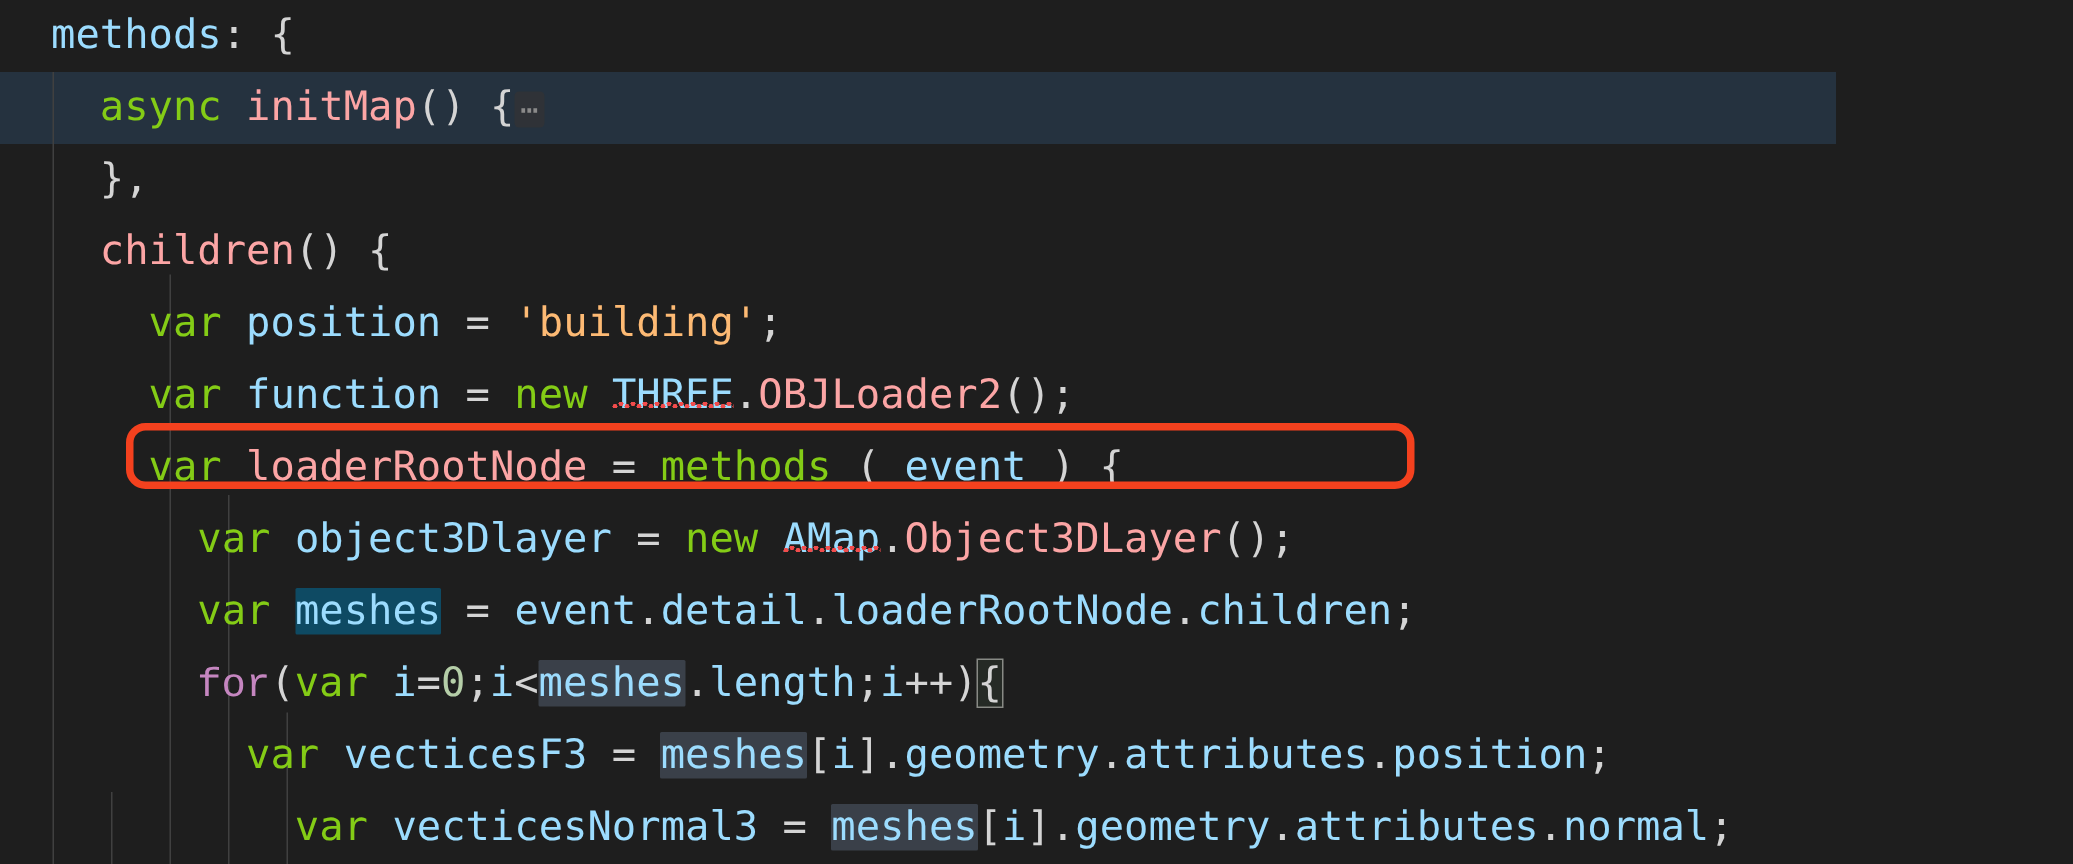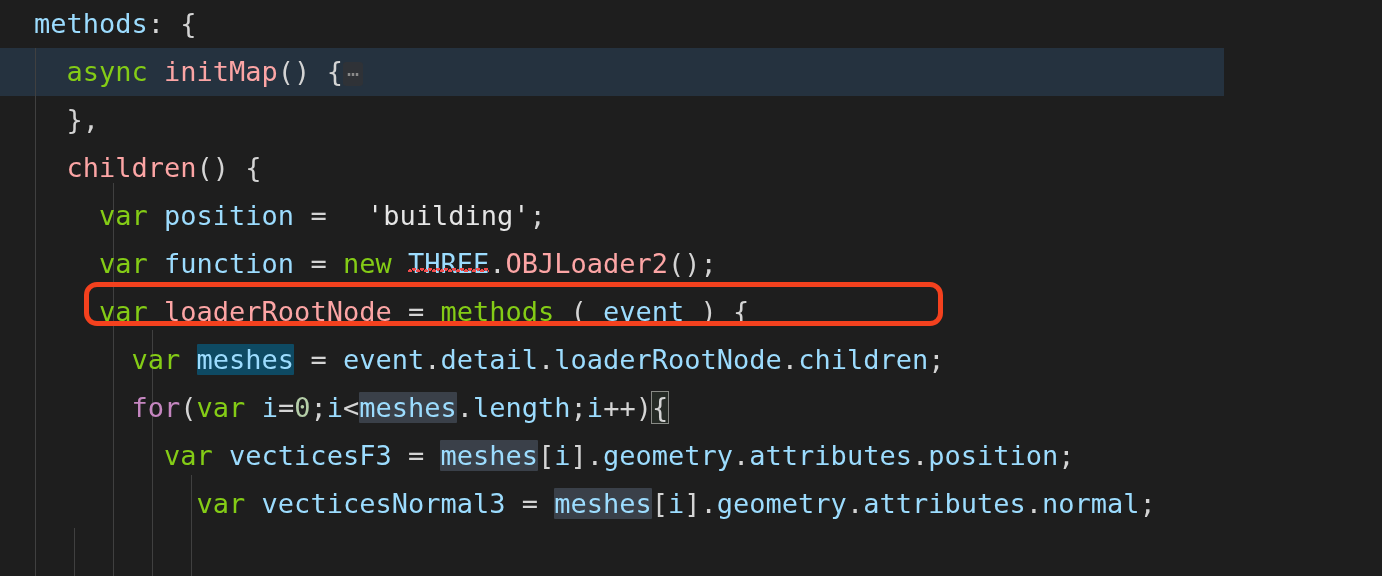--- a/index.html
+++ b/index.html
@@ -38,24 +38,24 @@
   }
   .code {
     position: relative;
     display: inline-block;
     padding-left: 34px;
     z-index: 3;
   }
 
   
   .kw      { color: #84cc16; }   
-  .kwctl   { color: #c586c0; }   
+  .kwctl   { color: #c586c0; font-family: Liberation Mono, monospace; }   
   .fn      { color: #fca5a5; }   
   .var     { color: #9cdcfe; }   
-  .str     { color: #e5e5e5; margin-left: 24px; }   
+  .str     { color: #fdba74; }   
   .num     { color: #b5cea8; }   
   .punc    { color: #d4d4d4; }   
   .op      { color: #d4d4d4; }
 
   
   .sel {
     background: #0e4a63;
     border-radius: 1px;
   }
   .occ {
@@ -122,20 +122,21 @@
     </div>
 
   <div id="code-body">
       <div class="line"><span class="code"><span class="var">methods</span><span class="punc">: {</span></span></div>
       <div class="line current"><span class="code"><span class="punc">  </span><span class="kw">async</span><span class="punc"> </span><span class="fn">initMap</span><span class="punc">() {</span><span style="color: rgb(138, 138, 138); background: rgb(47, 50, 55); border-radius: 3px; padding: 0px 4px; font-size: 20px;">⋯</span></span></div>
       <div class="line"><span class="code"><span class="punc">  },</span></span></div>
       <div class="line"><span class="code"><span class="punc">  </span><span class="fn">children</span><span class="punc">() {</span></span></div>
       <div class="line"><span class="code"><span class="punc">    </span><span class="kw">var</span><span class="punc"> </span><span class="var">position</span><span class="op"> = </span><span class="str">'building'</span><span class="punc">;</span></span></div>
       <div class="line"><span class="code"><span class="punc">    </span><span class="kw">var</span><span class="punc"> </span><span class="var">function</span><span class="op"> = </span><span class="kw">new</span><span class="punc"> </span><span class="var squiggle">THREE</span><span class="punc">.</span><span class="fn">OBJLoader2</span><span class="punc">();</span></span></div>
       <div class="line"><span class="code"><span class="punc">    </span><span class="kw">var</span><span class="punc"> </span><span class="fn">loaderRootNode</span><span class="op"> = </span><span class="kw">methods</span><span class="punc"> ( </span><span class="var">event</span><span class="punc"> ) {</span></span></div>
+      <div class="line"><span class="code"><span class="punc">      </span><span class="kw">var</span><span class="punc"> </span><span class="var">object3Dlayer</span><span class="op"> = </span><span class="kw">new</span><span class="punc"> </span><span class="var squiggle">AMap</span><span class="punc">.</span><span class="fn">Object3DLayer</span><span class="punc">();</span></span></div>
       <div class="line"><span class="code"><span class="punc">      </span><span class="kw">var</span><span class="punc"> </span><span class="var sel">meshes</span><span class="op"> = </span><span class="var">event</span><span class="punc">.</span><span class="var">detail</span><span class="punc">.</span><span class="var">loaderRootNode</span><span class="punc">.</span><span class="var">children</span><span class="punc">;</span></span></div>
       <div class="line"><span class="code"><span class="punc">      </span><span class="kwctl">for</span><span class="punc">(</span><span class="kw">var</span><span class="punc"> </span><span class="var">i</span><span class="op">=</span><span class="num">0</span><span class="punc">;</span><span class="var">i</span><span class="op">&lt;</span><span class="var occ">meshes</span><span class="punc">.</span><span class="var">length</span><span class="punc">;</span><span class="var">i</span><span class="punc">++)</span><span class="punc bracket">{</span></span></div>
       <div class="line"><span class="code"><span class="punc">        </span><span class="kw">var</span><span class="punc"> </span><span class="var">vecticesF3</span><span class="op"> = </span><span class="var occ">meshes</span><span class="punc">[</span><span class="var">i</span><span class="punc">].</span><span class="var">geometry</span><span class="punc">.</span><span class="var">attributes</span><span class="punc">.</span><span class="var">position</span><span class="punc">;</span></span></div>
       <div class="line"><span class="code"><span class="punc">          </span><span class="kw">var</span><span class="punc"> </span><span class="var">vecticesNormal3</span><span class="op"> = </span><span class="var occ">meshes</span><span class="punc">[</span><span class="var">i</span><span class="punc">].</span><span class="var">geometry</span><span class="punc">.</span><span class="var">attributes</span><span class="punc">.</span><span class="var">normal</span><span class="punc">;</span></span></div>
     </div>
 
   <div class="annot-box" id="annot" style="left: 84px; top: 282px; width: 859px; height: 44px; border-color: rgb(244, 65, 30);"></div>
 
 </div>
 

